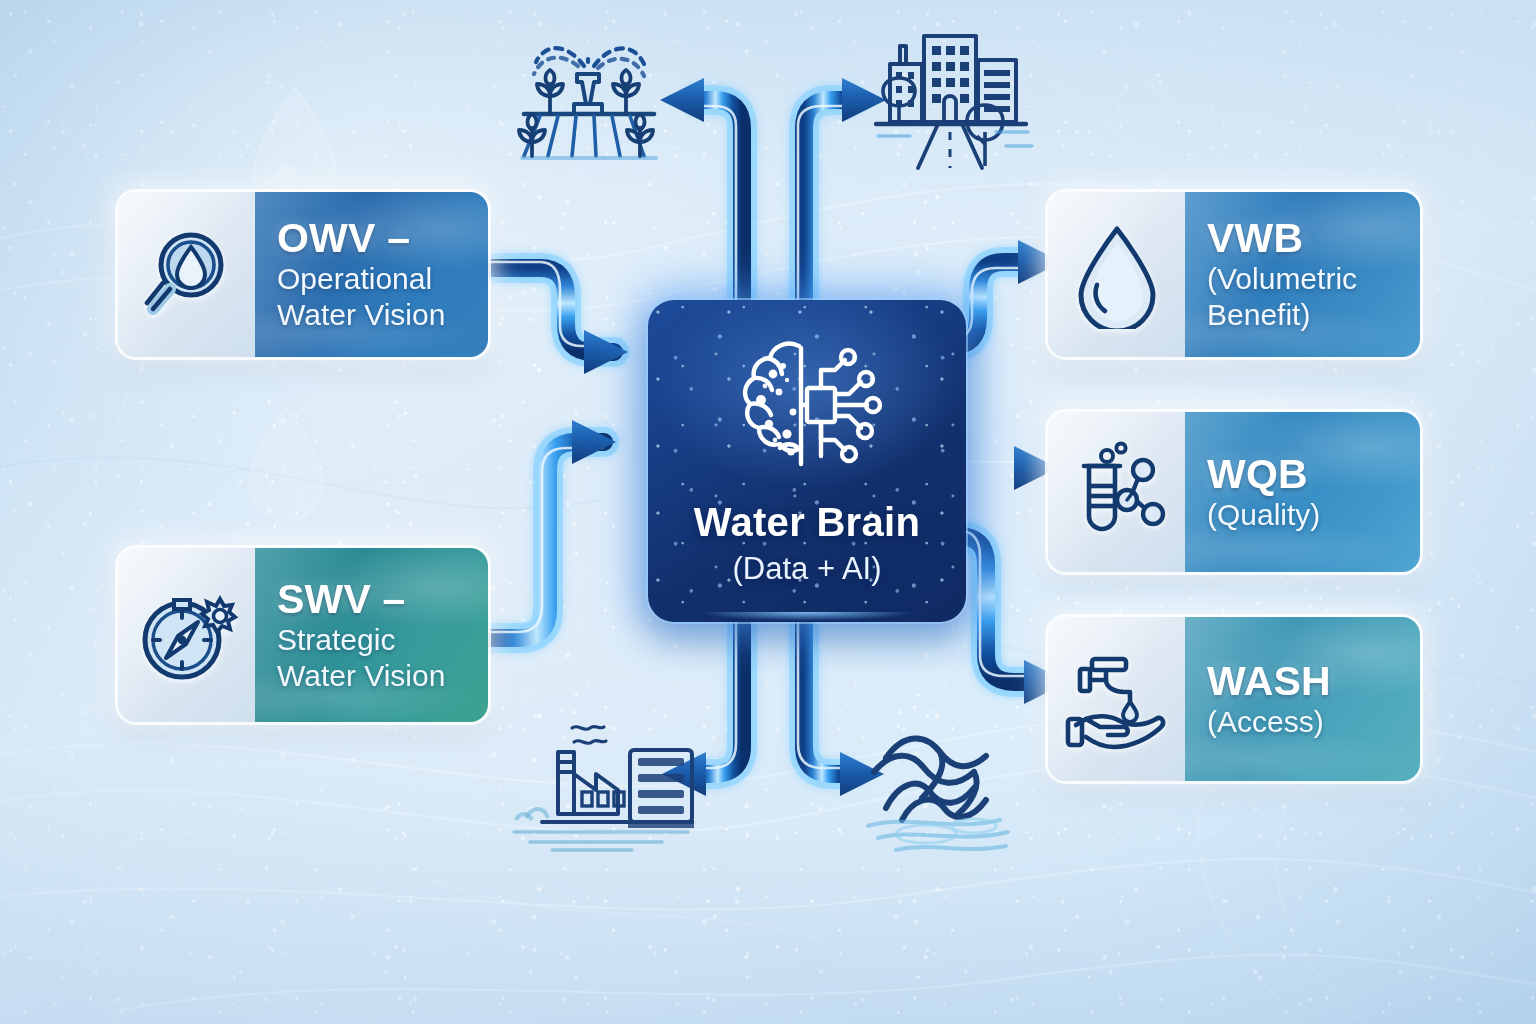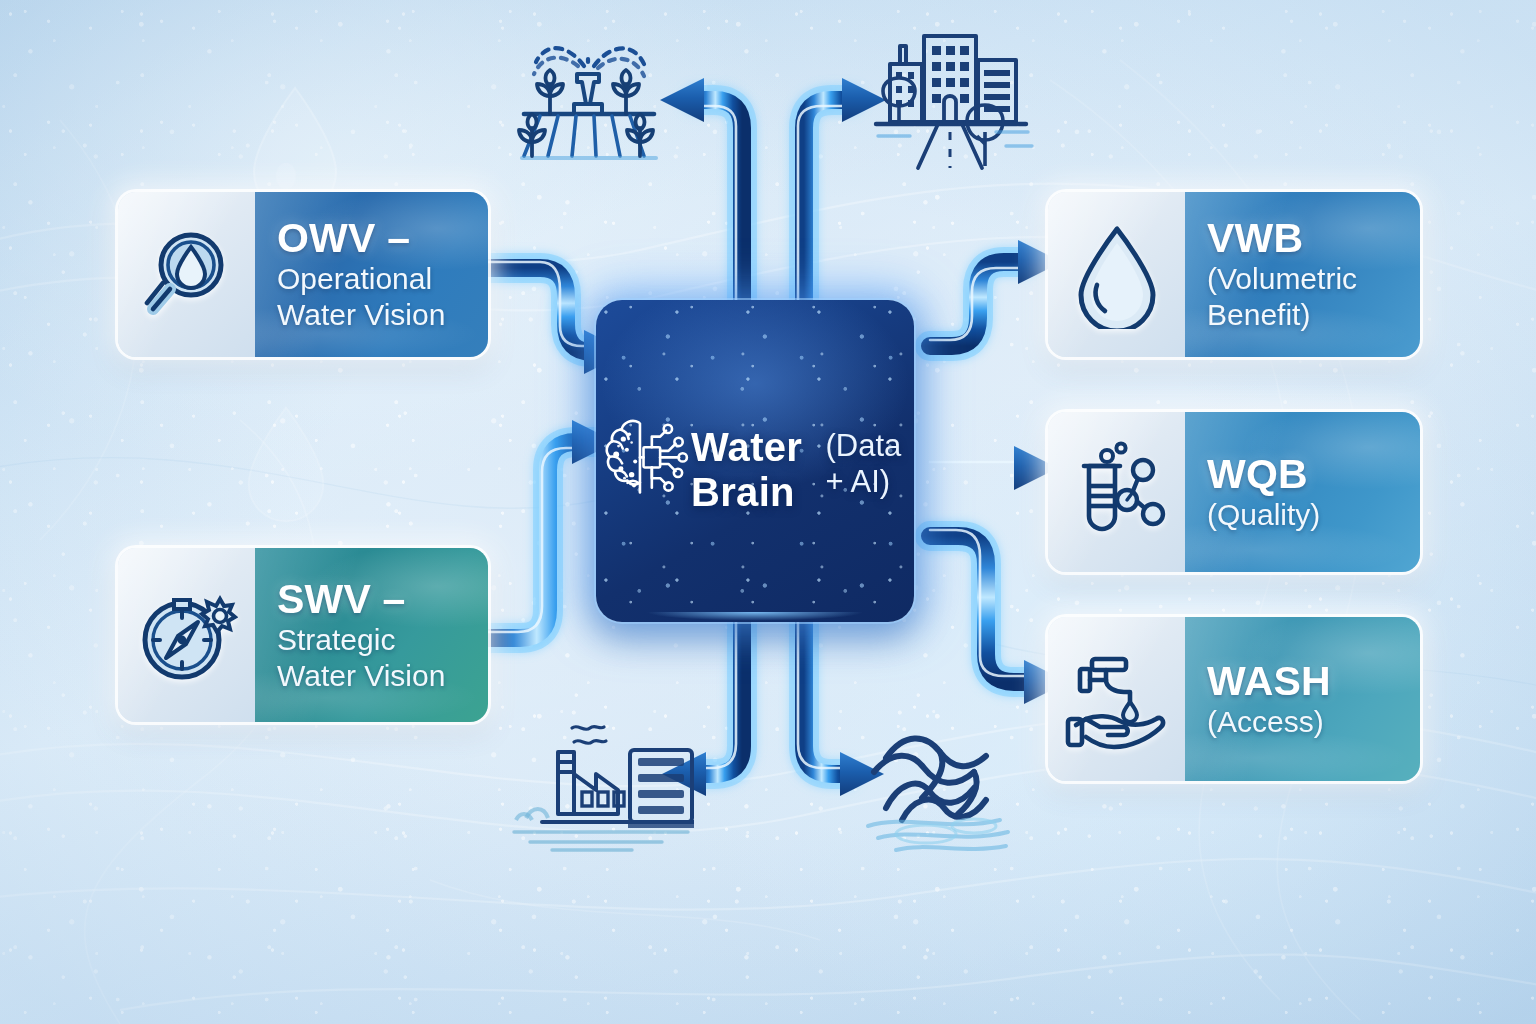--- a/index.html
+++ b/index.html
@@ -89,28 +89,28 @@
     text-shadow:0 2px 4px rgba(10,45,90,.42);
   }
   .blue-body{background:linear-gradient(125deg,#2f74b4 0%,#2a6cae 35%,#2f7cbd 68%,#357fbb 100%);}
   .teal-body{background:linear-gradient(125deg,#2e8f9e 0%,#2b8b94 32%,#369a9c 62%,#3ca391 100%);}
   .lblue-body{background:linear-gradient(125deg,#3f8cc6 0%,#2f7cbb 40%,#3d8ec6 75%,#4b9ccf 100%);}
   .med-body{background:linear-gradient(125deg,#3e92c6 0%,#358ac2 38%,#3f97ca 72%,#51a6d2 100%);}
   .aqua-body{background:linear-gradient(125deg,#4fa2bd 0%,#3f98b5 35%,#4da7bd 70%,#57b0bd 100%);}
 
   
   #hub{
-    position:absolute;left:596px;top:300px;width:318px;height:322px;border-radius:26px;
+    position:absolute;left:648px;top:300px;width:318px;height:322px;border-radius:26px;
     background:
       radial-gradient(ellipse 220px 150px at 50% 26%, rgba(90,150,230,.45) 0%, rgba(90,150,230,0) 70%),
       linear-gradient(150deg,#1d4b9a 0%,#173f86 30%,#12306d 60%,#0f2a63 100%);
     box-shadow:0 0 0 2px rgba(160,210,255,.55),
                0 0 42px 12px rgba(80,160,255,.55),
                0 14px 34px rgba(20,55,110,.4);
-    display:flex;align-items:center;justify-content:center;
+    display:flex;flex-direction:column;align-items:center;justify-content:center;
     overflow:hidden;
   }
   #hub .stars{
     position:absolute;inset:0;opacity:.75;
     background-image:
       radial-gradient(circle at 14% 18%, rgba(190,225,255,.9) 0 1.3px, transparent 2px),
       radial-gradient(circle at 31% 62%, rgba(160,210,255,.7) 0 1.6px, transparent 2.3px),
       radial-gradient(circle at 57% 12%, rgba(200,230,255,.8) 0 1.1px, transparent 1.7px),
       radial-gradient(circle at 74% 44%, rgba(170,215,255,.75) 0 1.8px, transparent 2.5px),
       radial-gradient(circle at 86% 76%, rgba(200,230,255,.7) 0 1.2px, transparent 1.8px),

